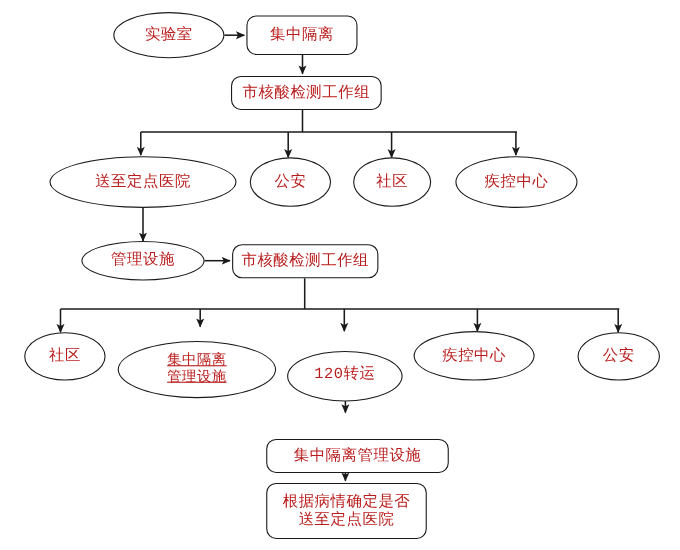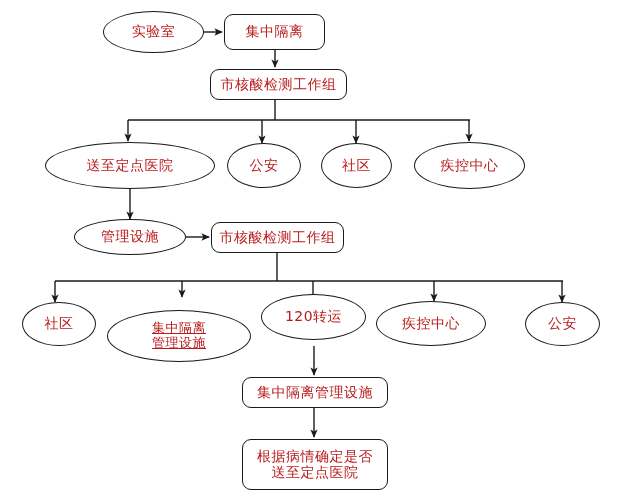--- a/index.html
+++ b/index.html
@@ -108,24 +108,24 @@
 
   <div class="node ellipse" style="left:74px; top:219px; width:112px; height:36px;">管理设施</div>
 
   <div class="node box" style="left:211px; top:222px; width:133px; height:31px;">市核酸检测工作组</div>
 
   <div class="node ellipse" style="left:22px; top:302px; width:74px; height:44px;">社区</div>
 
   <div class="node ellipse small-text" style="left:107px; top:310px; width:144px; height:52px;text-decoration:underline;">集中隔离
 管理设施</div>
 
-  <div class="node ellipse" style="left:261px; top:294px; width:105px; height:46px;">120转运</div>
+  <div class="node ellipse" style="left:261px; top:319px; width:105px; height:46px;font-family:Liberation Mono, monospace;">120转运</div>
 
   <div class="node ellipse" style="left:376px; top:301px; width:110px; height:45px;">疾控中心</div>
 
   <div class="node ellipse" style="left:525px; top:302px; width:75px; height:44px;">公安</div>
 
-  <div class="node box" style="left:242px; top:377px; width:146px; height:31px;">集中隔离管理设施</div>
+  <div class="node box" style="left:242px; top:399px; width:166px; height:31px;">集中隔离管理设施</div>
 
   <div class="node box" style="left:242px; top:439px; width:146px; height:51px;">根据病情确定是否
 送至定点医院</div>
 
 </div>
 
 </body></html>

